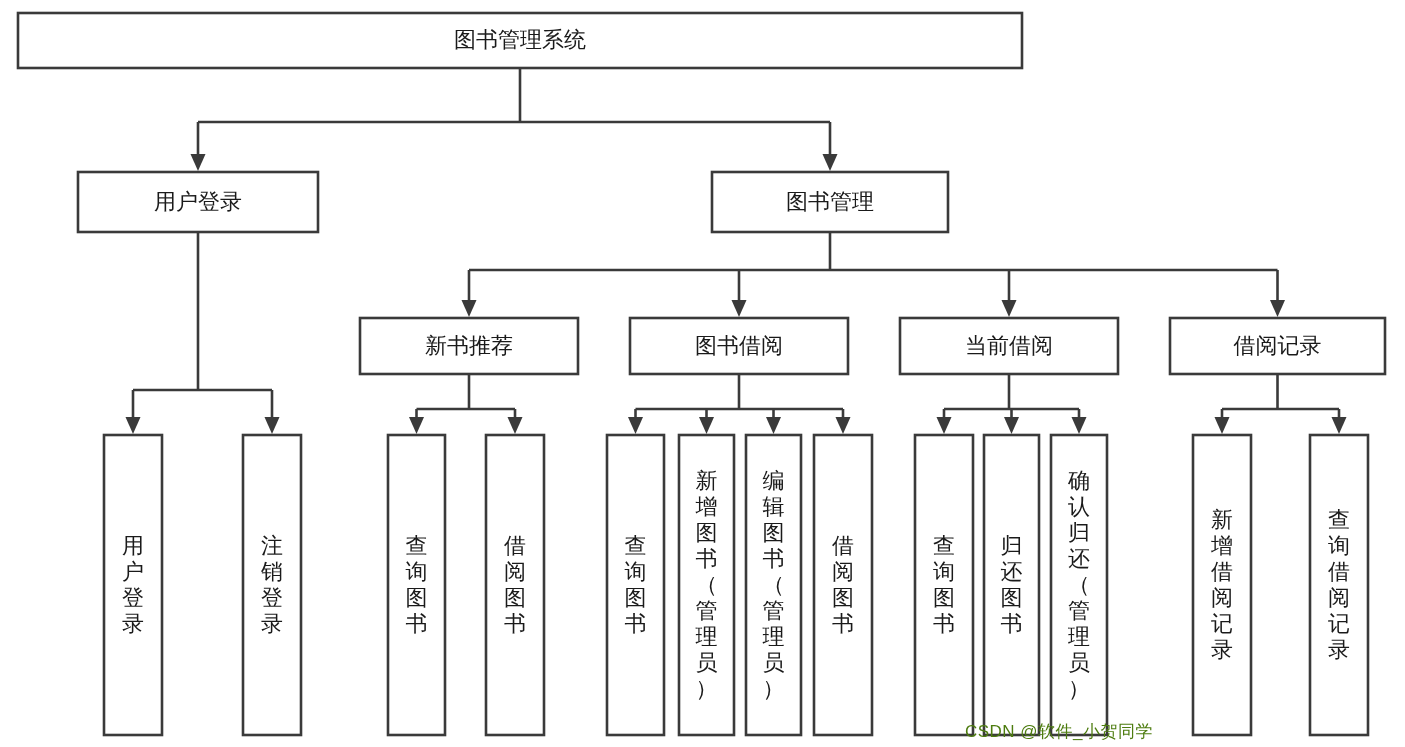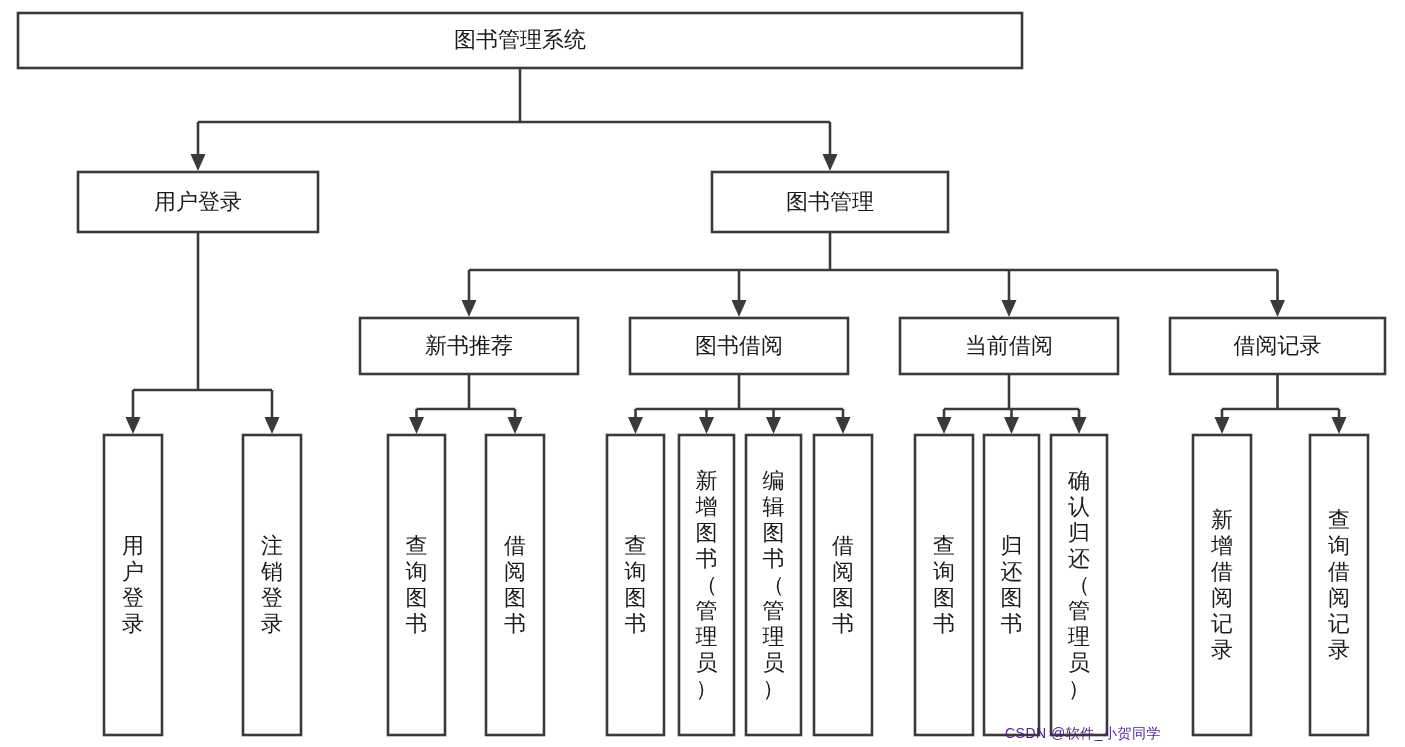--- a/index.html
+++ b/index.html
@@ -50,25 +50,25 @@
     dominant-baseline: middle;
   }
   .node-label-v {
     font-family: "Liberation Sans", "DejaVu Sans", sans-serif;
     font-size: 22px;
     fill: #1a1a1a;
     text-anchor: middle;
   }
   .watermark {
     position: absolute;
-    right: 6px;
+    right: 14px;
     bottom: 4px;
     font-family: "Liberation Sans", "DejaVu Sans", sans-serif;
-    font-size: 14px;
-    color: #4c1d95;
+    font-size: 17px;
+    color: #4d7c0f;
     letter-spacing: 0.5px;
     white-space: nowrap;
     pointer-events: none;
   }
 </style>
 </head>
 <body>
 
 <div id="diagram-root">
   <svg id="flowchart" viewBox="0 0 1405 747">

